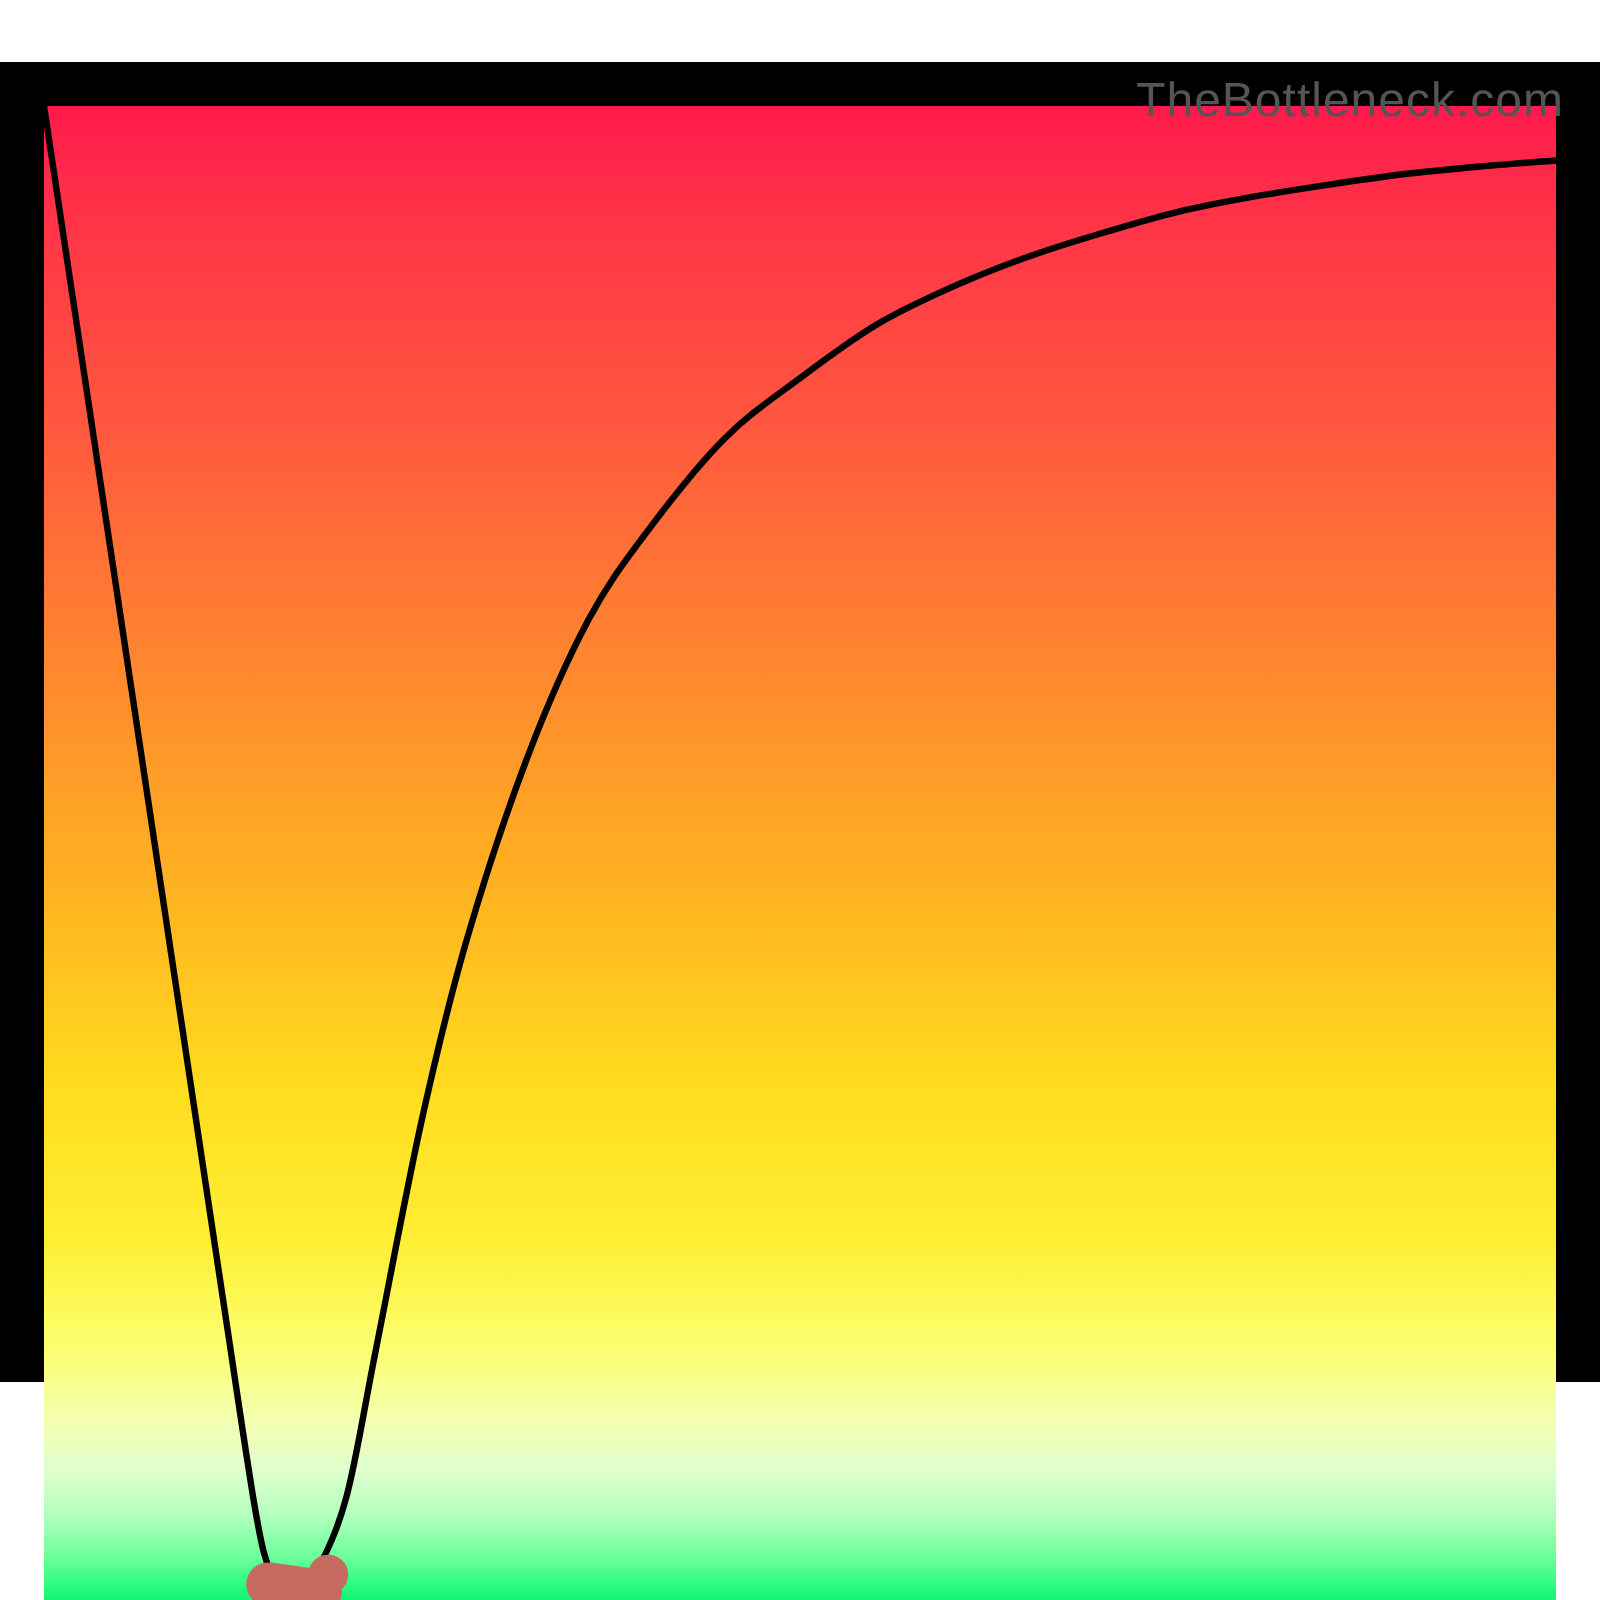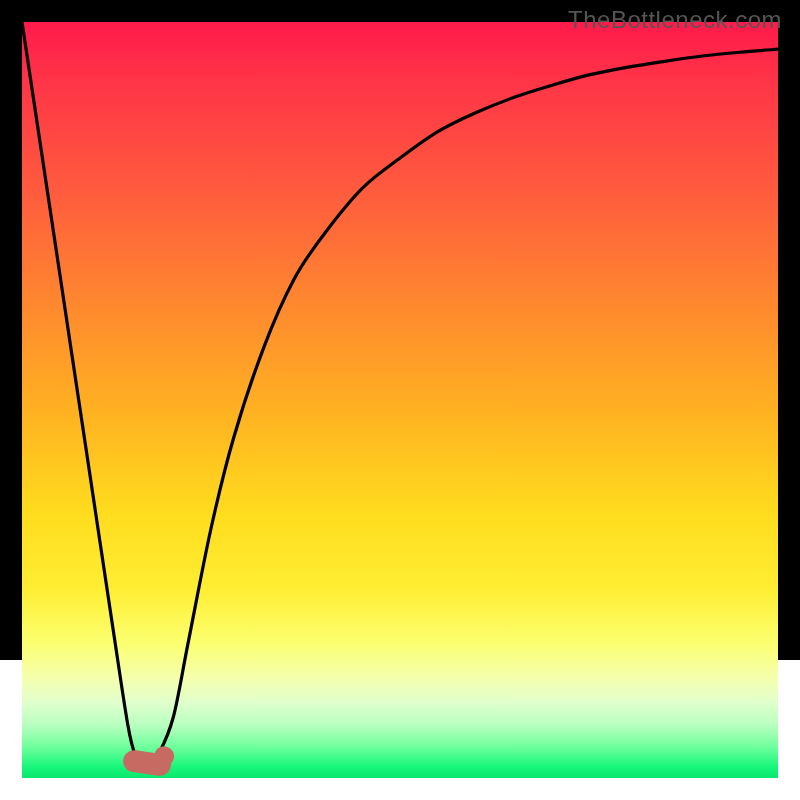--- a/index.html
+++ b/index.html
@@ -2,20 +2,21 @@
 <html><head>
 <meta charset="utf-8">
 <style>
   * { margin: 0; padding: 0; box-sizing: border-box; }
   html, body { width: 800px; height: 800px; overflow: hidden; }
   .frame {
     width: 800px;
     height: 660px;
     background: #000;
     position: relative;
+    margin-top: 31px;
   }
   .watermark {
     position: absolute;
     top: 6px;
     right: 18px;
     color: #555;
     font-family: Arial, Helvetica, sans-serif;
     font-size: 24px;
     font-weight: 500;
     letter-spacing: 0.5px;

